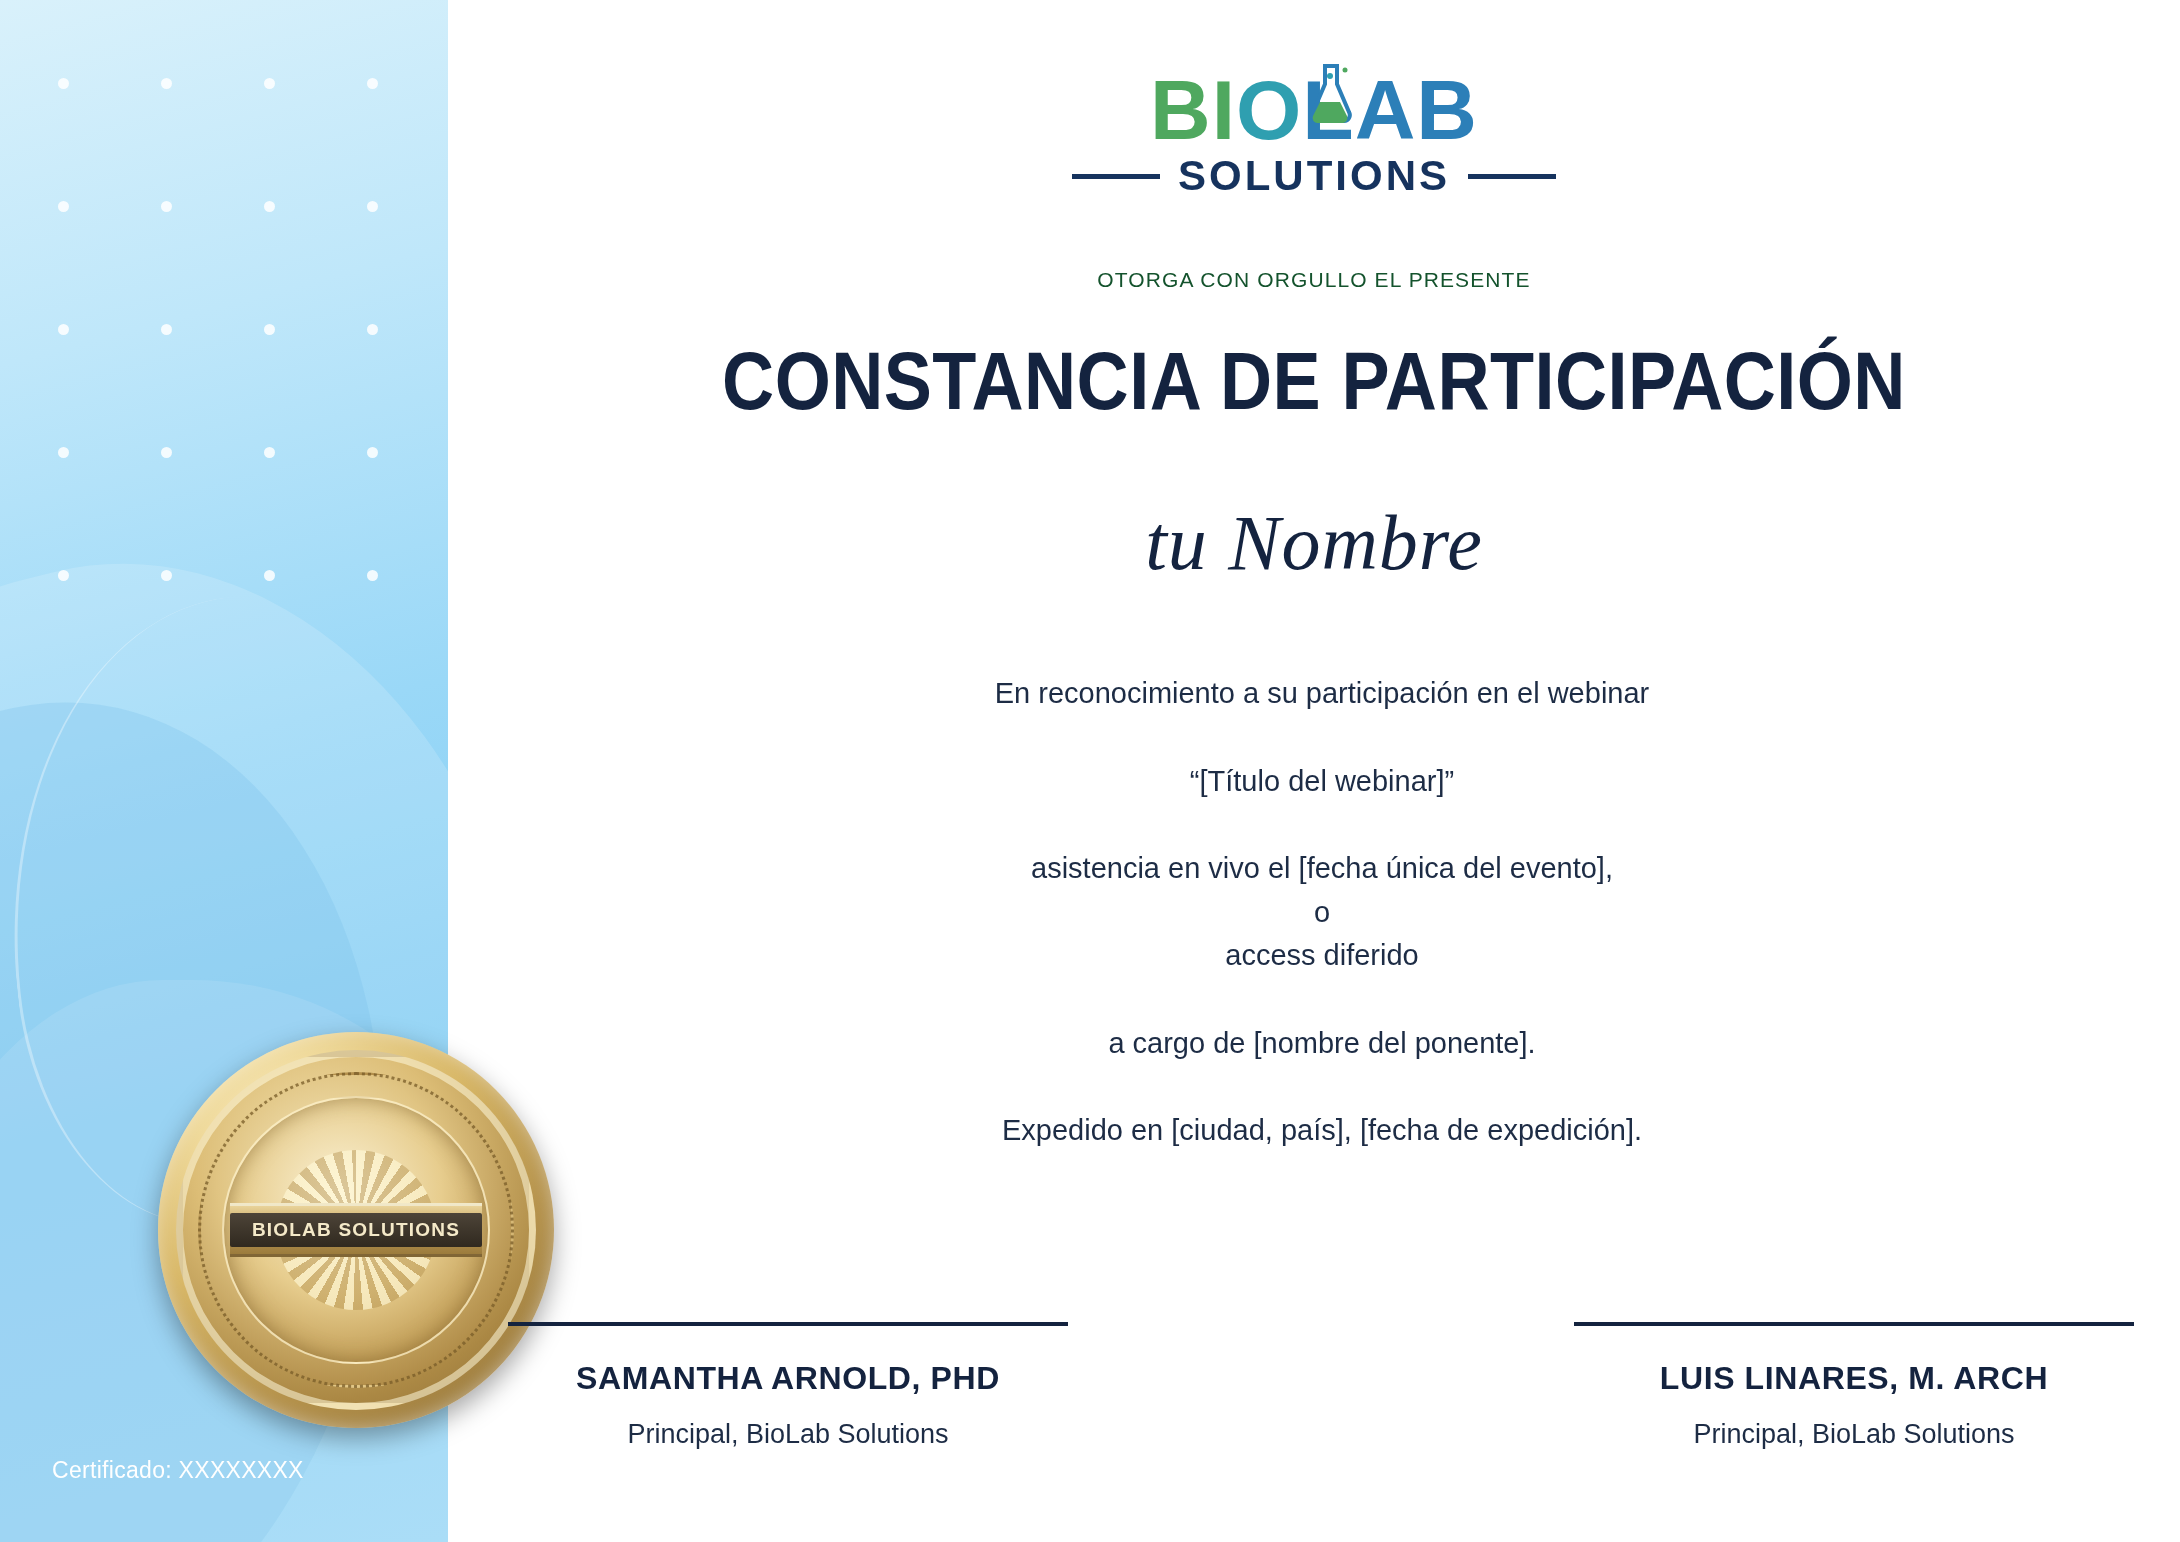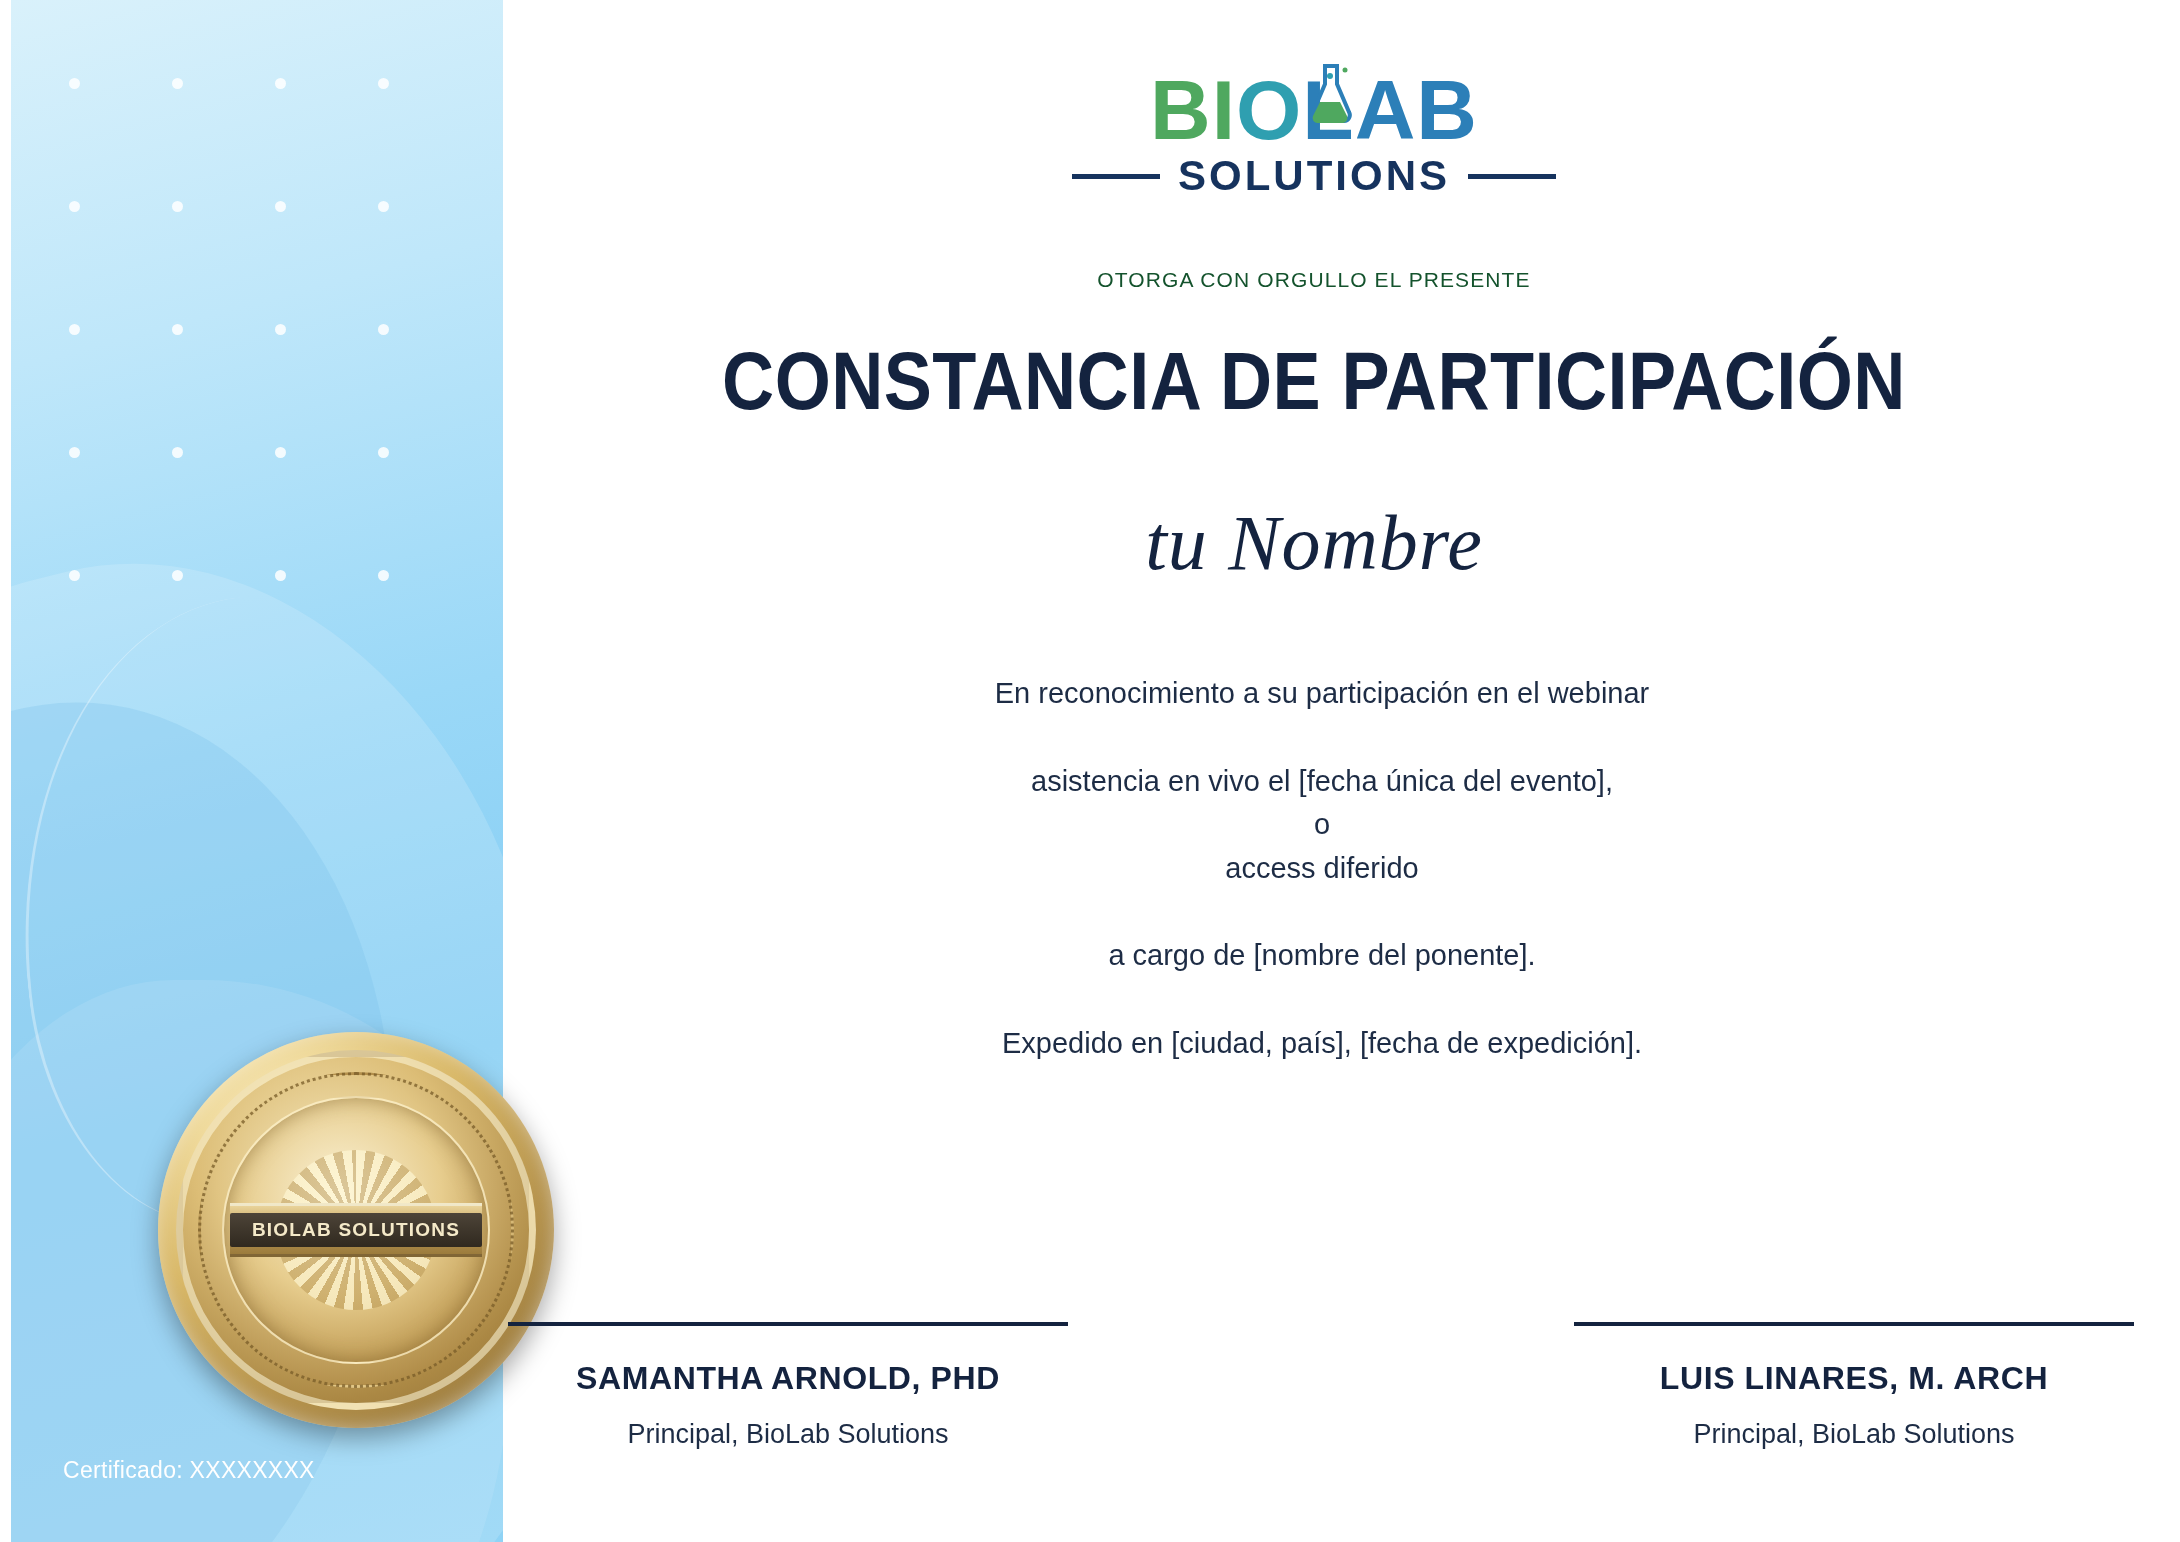--- a/index.html
+++ b/index.html
@@ -15,23 +15,23 @@
     position: relative;
     width: 2180px;
     height: 1542px;
     background: #ffffff;
     overflow: hidden;
   }
 
   
   .left-band {
     position: absolute;
-    left: 11px;
+    left: 0;
     top: 0;
-    width: 492px;
+    width: 448px;
     height: 1542px;
     background: linear-gradient(165deg, #d9f1fb 0%, #bfe7fa 22%, #9ad8f7 48%, #84cdf4 70%, #8fd3f5 100%);
     overflow: hidden;
   }
   .band-swoosh-1 {
     position: absolute;
     left: -210px;
     top: 560px;
     width: 760px;
     height: 1100px;
@@ -383,20 +383,21 @@
     </div>
 
     <div class="otorga">OTORGA CON ORGULLO EL PRESENTE</div>
 
     <div class="title">CONSTANCIA DE PARTICIPACIÓN</div>
 
     <div class="recipient">tu Nombre</div>
 
     <div class="body-block">
       <p>En reconocimiento a su participación en el webinar</p>
+      <p>“[Título del webinar]”</p>
       <p class="tight">asistencia en vivo el [fecha única del evento],</p>
       <p class="tight-mid">o</p>
       <p>access diferido</p>
       <p>a cargo de [nombre del ponente].</p>
       <p class="tight">Expedido en [ciudad, país], [fecha de expedición].</p>
     </div>
 
     <div class="signatures">
       <div class="sig-col">
         <div class="sig-line"></div>

